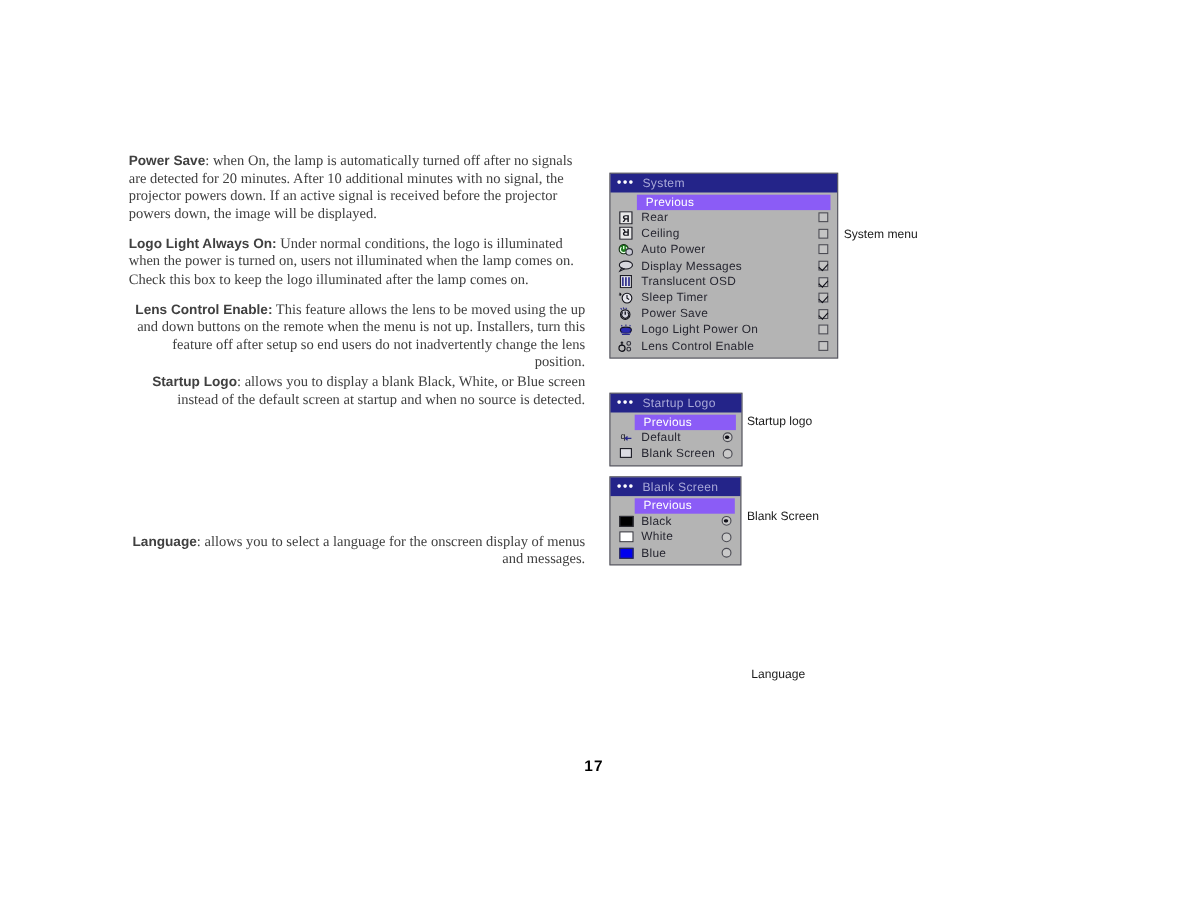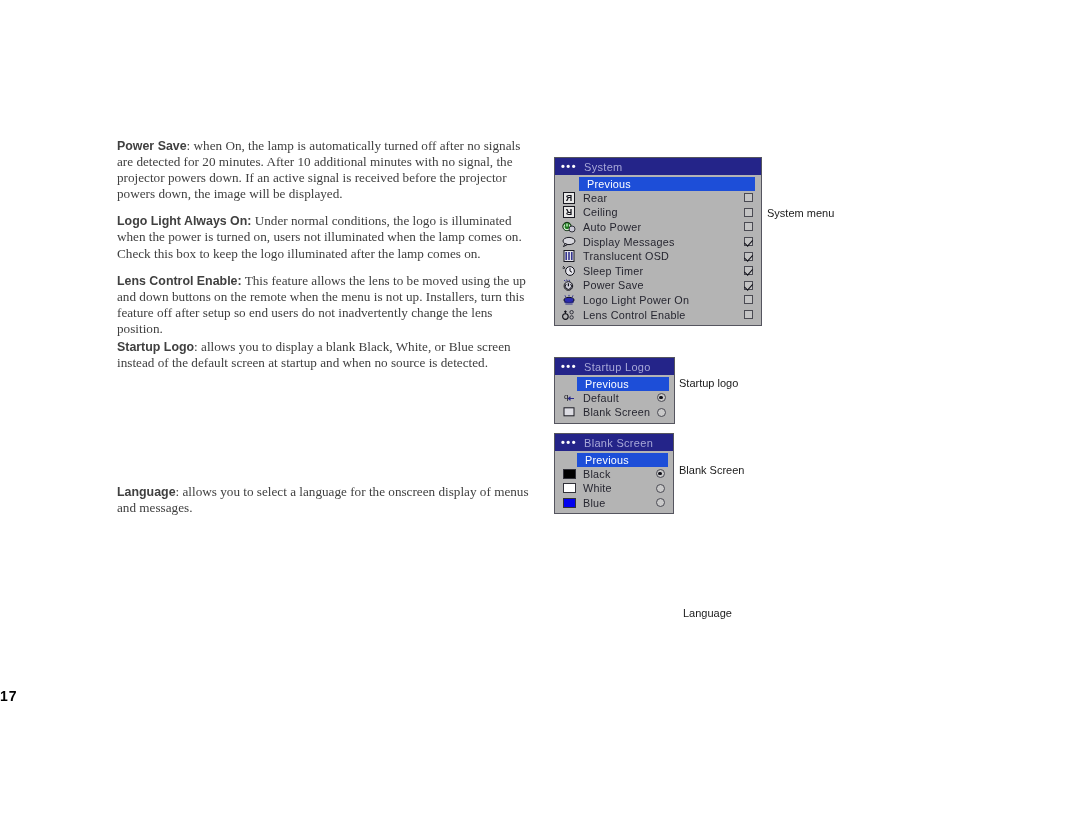--- a/index.html
+++ b/index.html
@@ -20,34 +20,34 @@
     position: absolute;
     left: 117px;
     width: 415px;
     font-family: "Liberation Serif", serif;
     font-size: 13.2px;
     line-height: 16.1px;
     color: #404040;
     text-align: left;
   }
   .doc-text p { margin: 0 0 11px 0; }
-  .doc-text p:last-child { margin-bottom: 0; }
+  .doc-text p:last-child { margin-bottom: 0; text-align: right; }
   .doc-text b { font-family: "Liberation Sans", sans-serif; font-size: 12.4px; font-weight: bold; }
 
   #block-a { top: 138px; }
   #block-b { top: 339px; }
   #block-c { top: 484px; }
 
   
   #page-number {
     position: absolute;
     left: 0;
     top: 688px;
     width: 1080px;
-    text-align: left;
+    text-align: center;
     font-family: "Liberation Sans", sans-serif;
     font-size: 14px;
     font-weight: bold;
     letter-spacing: 1px;
     color: #000;
   }
 
   
   .osd {
     position: absolute;
@@ -89,21 +89,21 @@
     width: 20px;
     min-width: 20px;
     display: flex;
     align-items: center;
     justify-content: center;
   }
   .osd-row .label-cell { flex: 1; letter-spacing: 0.25px; padding-left: 4px; }
   .osd-row .ctl-cell { width: 16px; display: flex; align-items: center; justify-content: center; }
 
   .row-previous {
-    background: #1d4ed8;
+    background: #8b5cf6;
     color: #ffffff;
     margin-left: 24px;
     margin-right: 6px;
     padding-left: 4px;
     height: 13.5px;
   }
   .row-previous.narrow { margin-left: 22px; margin-right: 5px; }
 
   
   .cbox {

